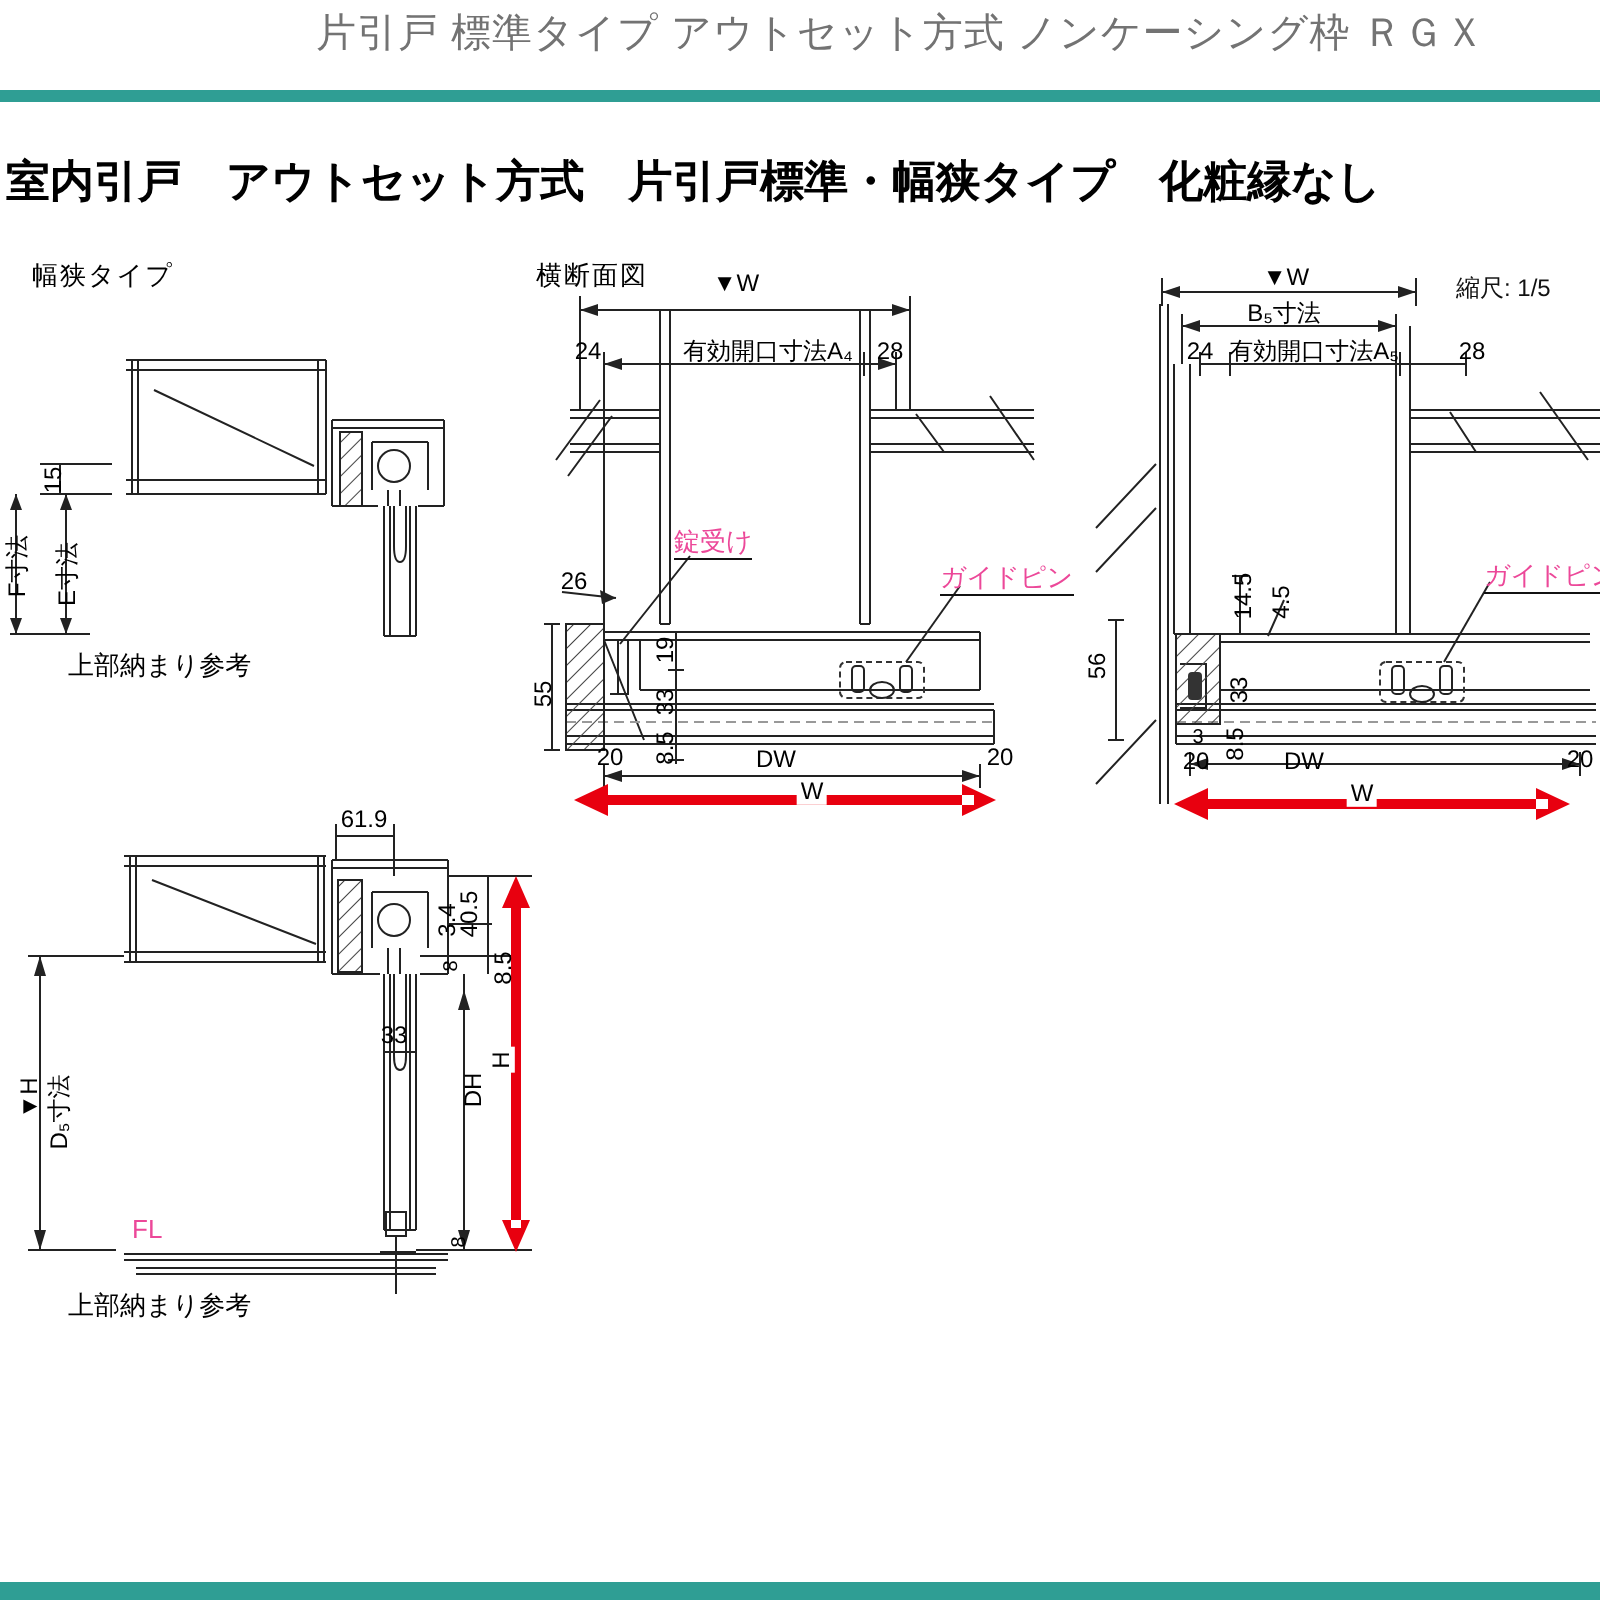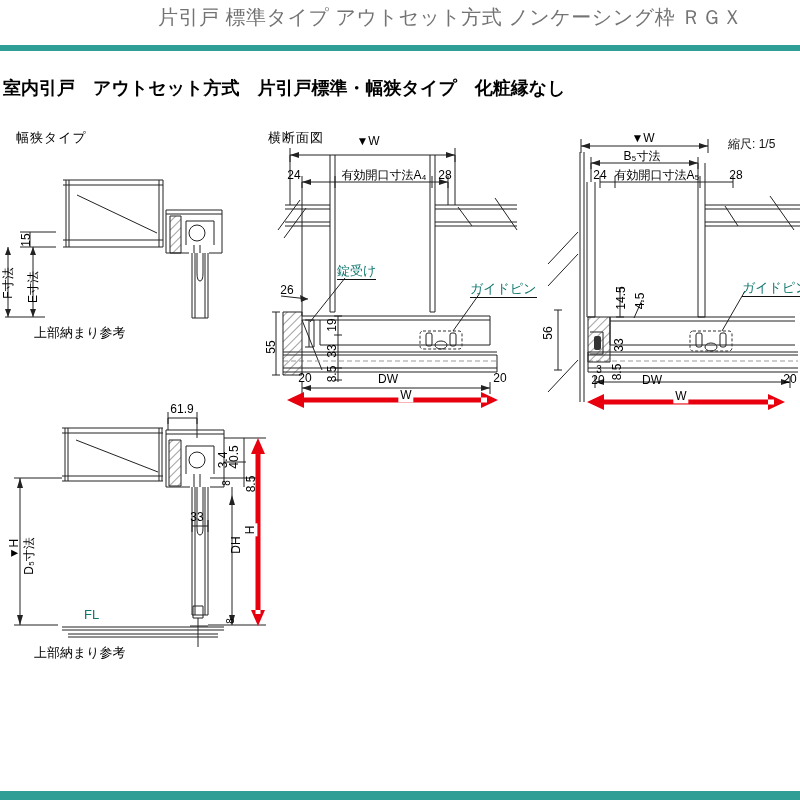--- a/index.html
+++ b/index.html
@@ -3,26 +3,26 @@
 <meta charset="utf-8">
 <style>
   html,body{margin:0;padding:0;background:#fff;}
   #canvas{position:relative;width:800px;height:800px;background:#fff;overflow:hidden;
           font-family:"Liberation Sans","DejaVu Sans",sans-serif;color:#111;}
   .t{position:absolute;white-space:nowrap;line-height:1.1;}
   .ctr{transform:translate(-50%,-50%);}
   .ctr.rot{transform:translate(-50%,-50%) rotate(-90deg);}
   .dim{font-size:12px;color:#000;}
   .dim.sm{font-size:10px;}
-  .lbl{font-size:13px;color:#0f766e;}
+  .lbl{font-size:13px;color:#ec4899;}
   .lbl.u{border-bottom:1px solid #111;padding-bottom:1px;}
   .cap{font-size:13px;color:#000;margin-left:16px;}
   .sect{font-size:13px;color:#000;letter-spacing:1px;}
   .title{font-size:20px;font-weight:400;color:#737373;letter-spacing:.5px;}
-  .subtitle{font-size:18px;font-weight:bold;color:#000;}
+  .subtitle{font-size:22px;font-weight:bold;color:#000;}
   .scale{font-size:12px;}
   .wbg{background:#fff;padding:0 2px;z-index:5;}
   .bar{position:absolute;left:0;width:800px;}
   svg{position:absolute;overflow:visible;}
   svg path,svg line,svg rect,svg circle,svg ellipse{vector-effect:non-scaling-stroke;}
 </style>
 </head>
 <body>
 
 <div id="canvas">
@@ -185,18 +185,18 @@
   <div class="t dim ctr" style="left:182px;top:410px;">61.9</div>
   <div class="t dim ctr rot" style="left:235px;top:457px;">40.5</div>
   <div class="t dim ctr rot" style="left:224px;top:460px;">3.4</div>
   <div class="t dim ctr rot sm" style="left:226px;top:483px;">8</div>
   <div class="t dim ctr rot" style="left:252px;top:484px;">8.5</div>
   <div class="t dim ctr" style="left:197px;top:518px;">33</div>
   <div class="t dim ctr rot" style="left:237px;top:545px;">DH</div>
   <div class="t dim ctr rot wbg" style="left:251px;top:530px;">H</div>
   <div class="t dim ctr rot" style="left:15px;top:549px;">▼H</div>
   <div class="t dim ctr rot" style="left:30px;top:556px;">D₅寸法</div>
-  <div class="t lbl" style="left:84px;top:608px;text-align:right;">FL</div>
+  <div class="t lbl" style="left:66px;top:608px;text-align:right;">FL</div>
   <div class="t dim ctr rot sm" style="left:230px;top:621px;">8</div>
   <div class="t cap" style="left:18px;top:646px;">上部納まり参考</div>
 
   <div class="bar" style="top:791px;height:9px;background:#2f9e94;"></div>
 </div>
 
 </body></html>

